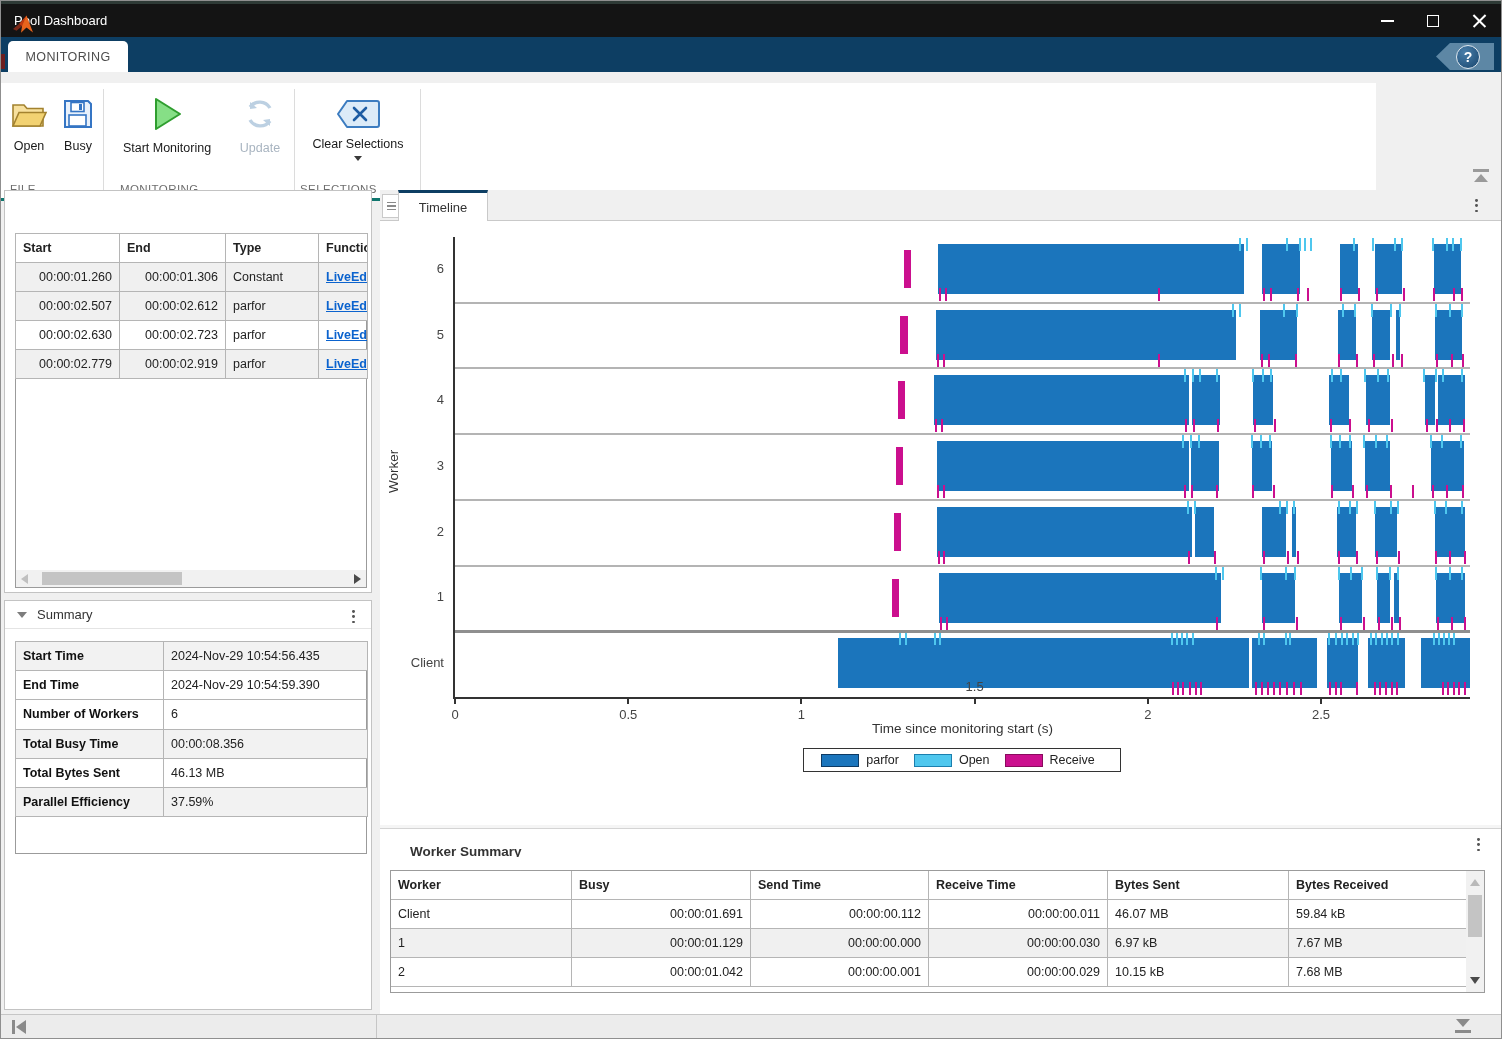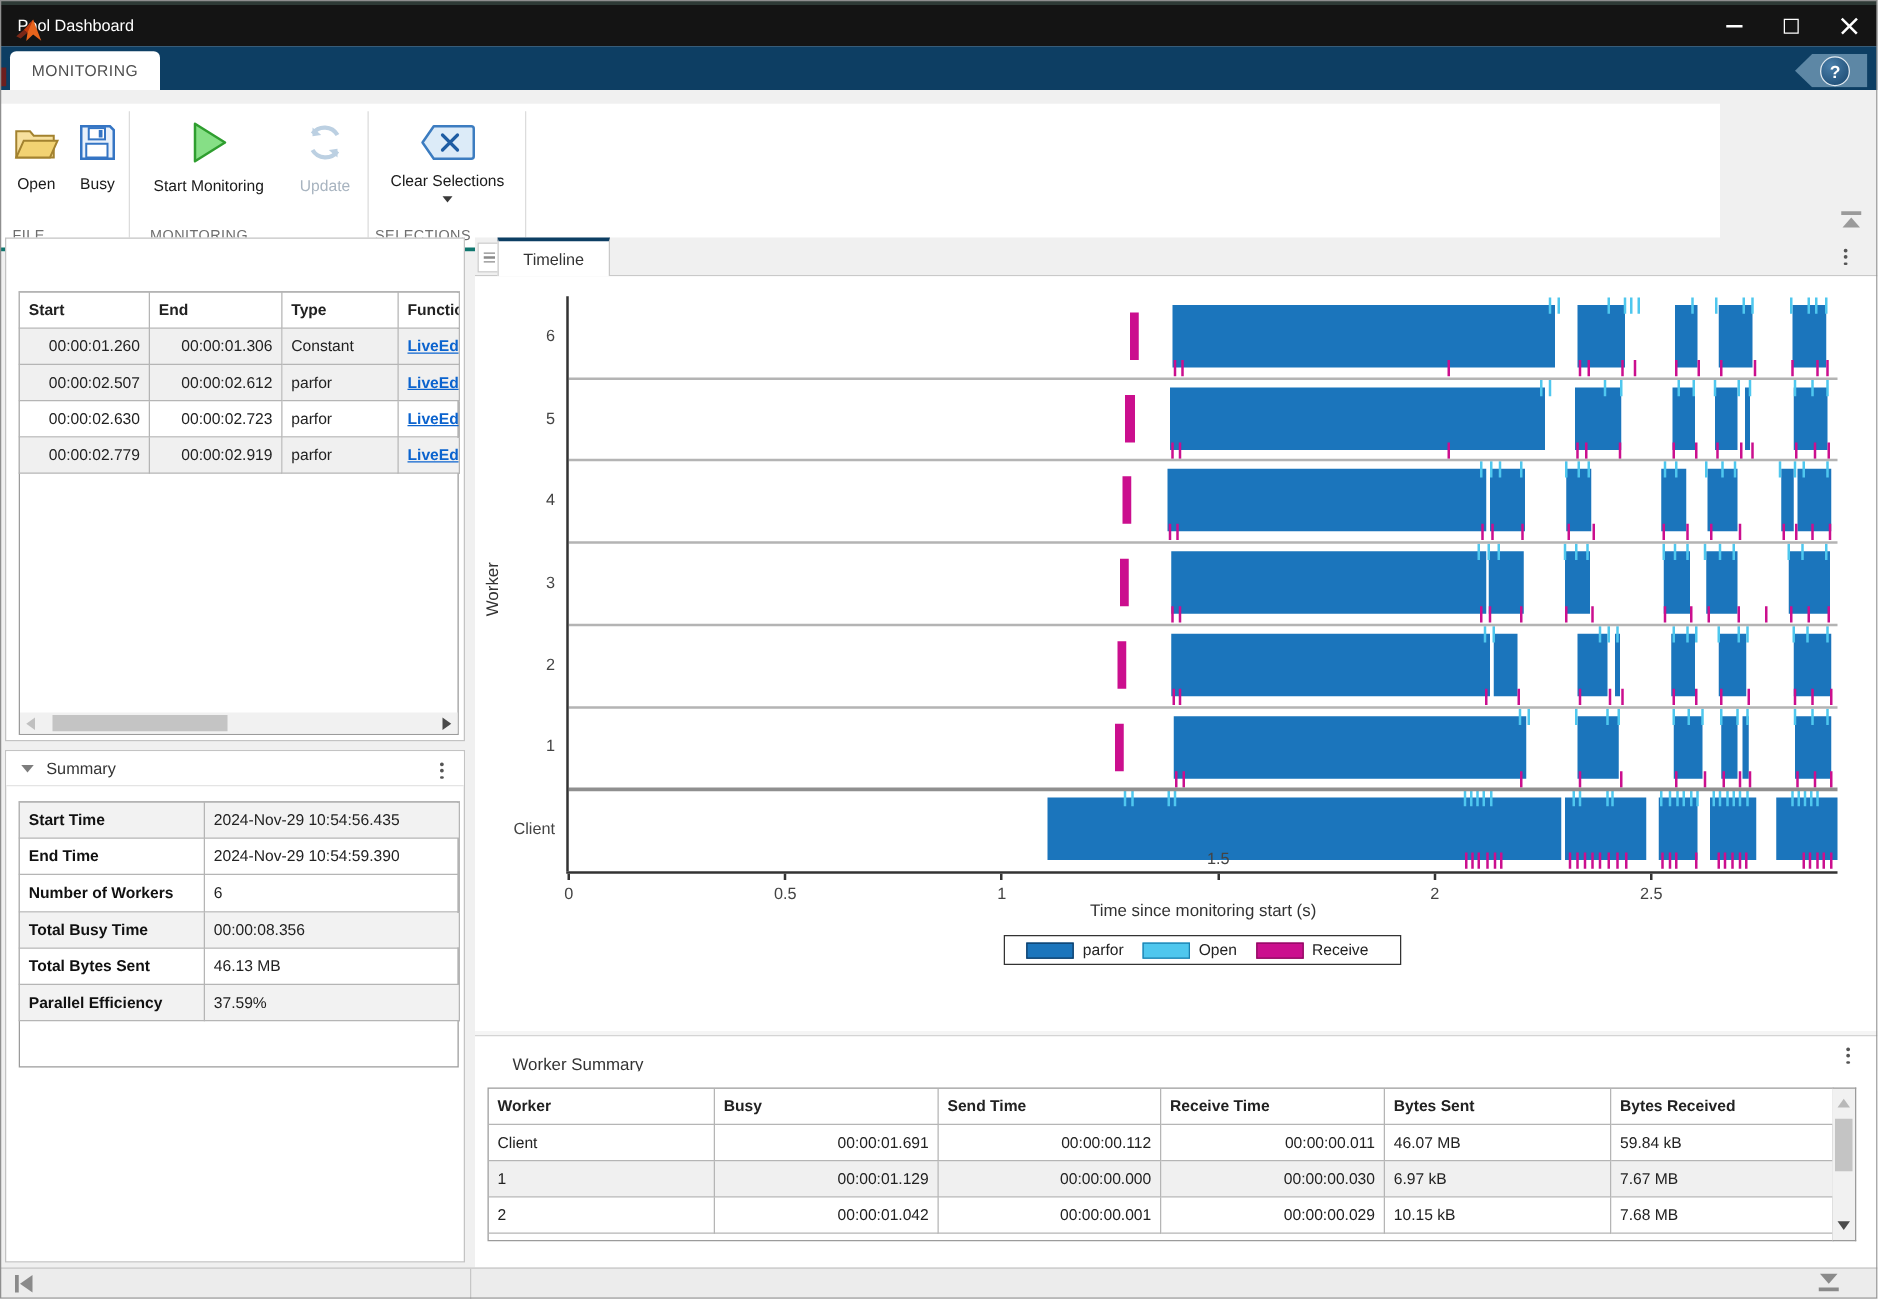--- a/index.html
+++ b/index.html
@@ -90,21 +90,21 @@
   .xtick-label { position:absolute; width:44px; text-align:center; font-size:13px; color:#444; }
   .axis-title { position:absolute; left:75px; width:1015px; text-align:center; font-size:13.5px; color:#333; top:500px; }
   .ylab { position:absolute; left:6px; top:130px; height:240px; writing-mode:vertical-rl; transform:rotate(180deg); font-size:13.5px; color:#333; text-align:center; }
   .legend { position:absolute; top:527px; left:423px; width:318px; height:24px; background:#fff; border:1.5px solid #333;
     display:flex; align-items:center; justify-content:center; gap:7px; }
   .legend .sw { width:38px; height:13px; }
   .legend .lt { font-size:12.5px; color:#222; margin-right:8px; }
 
   
   .ws-section { left:380px; top:825px; width:1122px; height:189px; background:#f5f5f5; }
-  .ws-head { position:absolute; left:0; top:3px; width:1122px; height:46px; background:#fff; border-top:1px solid #d4d4d4; border-bottom:1px solid #d4d4d4; display:flex; align-items:center; }
+  .ws-head { position:absolute; left:0; top:3px; width:1122px; height:46px; background:#fff; border-top:1px solid #d4d4d4; border-bottom:1px solid #d4d4d4; display:flex; align-items:center;font-weight:bold; }
   .ws-body { position:absolute; left:0; top:32px; width:1122px; height:157px; background:#fff; }
 
   
   .statusbar { left:0; top:1014px; width:1502px; height:25px; background:#ececec; border-top:1px solid #c6c6c6; }
   .statusdiv { position:absolute; left:376px; top:0; width:1px; height:25px; background:#c6c6c6; }
   .collapse-left { position:absolute; left:12px; top:5px; width:16px; height:14px; }
   .collapse-left .bar { position:absolute; left:0; top:0; width:3px; height:14px; background:#8a8a8a; }
   .collapse-left .tri { position:absolute; left:4px; top:0; width:0; height:0; border-top:7px solid transparent; border-bottom:7px solid transparent; border-right:10px solid #8a8a8a; }
   .collapse-down { position:absolute; right:30px; top:4px; width:18px; height:15px; }
   .collapse-down .tri { position:absolute; top:0; left:2px; width:0; height:0; border-left:7px solid transparent; border-right:7px solid transparent; border-top:8px solid #8a8a8a; }

